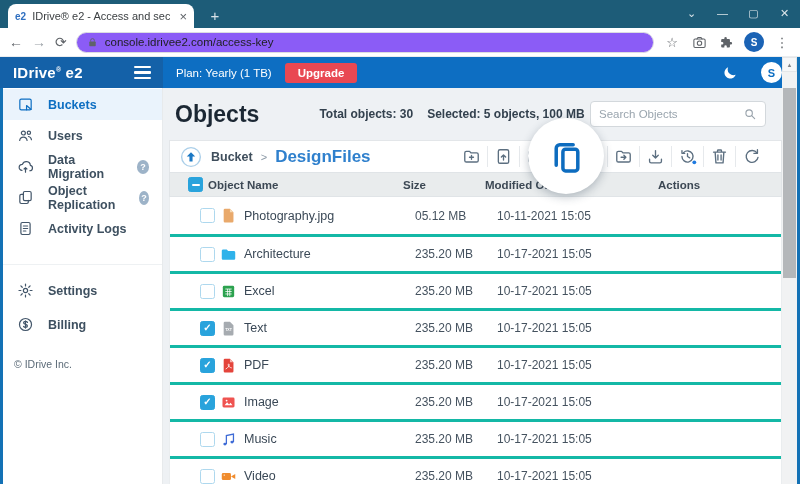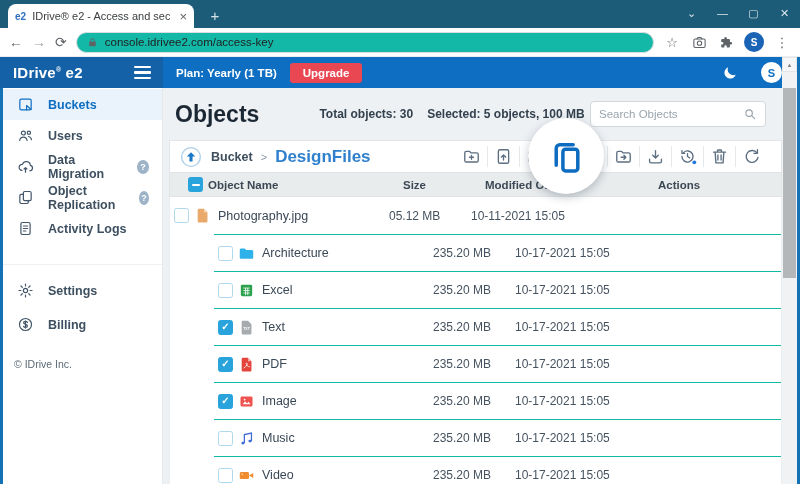--- a/index.html
+++ b/index.html
@@ -17,21 +17,21 @@
   .win-controls { margin-left:auto; display:flex; align-self:flex-start; }
   .win-controls span { width:31px; height:26px; display:flex; align-items:center; justify-content:center;
                        color:#dde6ea; font-size:11px; }
 
   
   .addressbar { height:29px; background:#fff; display:flex; align-items:center; padding:0 9px; gap:9px;
                 border-bottom:1px solid #ebedef; }
   .nav-ic { color:#5f6368; font-size:14px; line-height:1; }
   .nav-ic.dim { color:#9aa0a6; }
   .omnibox { flex:1; height:21px; border:1px solid #dcdde2; border-radius:11px; display:flex;
-             align-items:center; padding:0 10px; gap:7px; background:#14b8a6; }
+             align-items:center; padding:0 10px; gap:7px; background:#8b5cf6; }
   .omnibox .icw { width:11px; height:11px; display:flex; }
   .url { font-size:11.5px; color:#202124; }
   .bar-ic { width:18px; height:18px; display:flex; align-items:center; justify-content:center;
             color:#5f6368; font-size:13px; }
   .bar-ic svg { width:15px; height:15px; }
   .chrome-avatar { width:20px; height:20px; border-radius:50%; background:#1b63b5; color:#fff;
                    font-size:10px; font-weight:bold; display:flex; align-items:center; justify-content:center; }
 
   
   .page { position:relative; height:431px; background:#eef1f4; }
@@ -44,21 +44,21 @@
   
   .app-header { height:31px; display:flex; }
   .logo-zone { width:163px; background:var(--logo-bg,#1461a8); display:flex; align-items:center;
                padding:0 12px 0 13px; flex:0 0 auto; }
   .logo { color:#fff; font-weight:bold; font-size:15px; letter-spacing:.2px; }
   .logo sup { font-size:7px; }
   .hamburger { margin-left:auto; width:17px; display:flex; flex-direction:column; gap:3px; cursor:pointer; }
   .hamburger i { height:2.4px; background:#fff; border-radius:1px; }
   .header-main { flex:1; background:var(--accent,#0d6ec2); display:flex; align-items:center;
                  padding:0 18px 0 13px; gap:13px; }
-  .plan { color:#fff; font-size:11.5px; font-weight:bold; }
+  .plan { color:#fff; font-size:11.5px; font-weight:normal; }
   .upgrade { background:var(--upgrade,#e94852); border:none; color:#fff; font-size:11.5px; font-weight:bold;
              padding:4px 13px; border-radius:3px; font-family:inherit; cursor:pointer; }
   .flex-sp { flex:1; }
   .moon { width:16px; height:16px; display:flex; margin-right:10px; cursor:pointer; }
   .hdr-avatar { width:21px; height:21px; border-radius:50%; background:#fff; color:var(--accent,#0d6ec2);
                 font-size:11px; font-weight:bold; display:flex; align-items:center; justify-content:center; cursor:pointer; }
 
   
   .app-body { display:flex; height:400px; overflow:hidden; padding-right:18px; }
   .sidebar { width:163px; flex:0 0 auto; background:#fff; border-right:1px solid #e7eaec;
@@ -99,22 +99,22 @@
              color:#5c6f80; cursor:pointer; }
   .tb-item + .tb-item { border-left:1px solid #e6e9ec; }
   .tb-item:nth-of-type(3) { margin-right:56px; }
   .tb-item svg { width:19px; height:19px; }
 
   .thead { height:25px; background:#e9eced; border:1px solid #e0e4e7; display:grid;
            grid-template-columns:20px 195px 82px 173px 1fr; align-items:center; padding-left:18px;
            font-size:11.5px; font-weight:bold; color:#3c4854; }
   .tbody { background:#fff; border:1px solid #eaedef; border-top:none; }
   .trow { height:37px; display:grid; grid-template-columns:20px 24px 171px 82px 173px 1fr;
-          align-items:center; padding-left:4px; }
-  .trow + .trow { border-top:1px solid #14b8a6;margin-left:44px; }
+          align-items:center; padding-left:30px; }
+  .trow + .trow { border-top:3px solid #14b8a6; }
   .cb { width:15px; height:15px; border:1px solid #aed8ee; border-radius:2.5px; background:#fff;
         display:flex; align-items:center; justify-content:center; cursor:pointer; }
   .cb.checked { background:var(--check,#29a3dc); border-color:var(--check,#29a3dc); }
   .cb.checked::after { content:"✓"; color:#fff; font-size:10px; font-weight:bold; line-height:1; }
   .cb.ind { background:var(--check,#29a3dc); border-color:var(--check,#29a3dc); }
   .cb.ind::after { content:""; width:8px; height:2px; background:#fff; border-radius:1px; }
   .f-icon { width:17px; height:17px; display:flex; }
   .f-icon svg { width:17px; height:17px; }
   .c-name { font-size:12.5px; color:#3a4856; }
   .c-size, .c-mod { font-size:12px; color:#45525f; }

